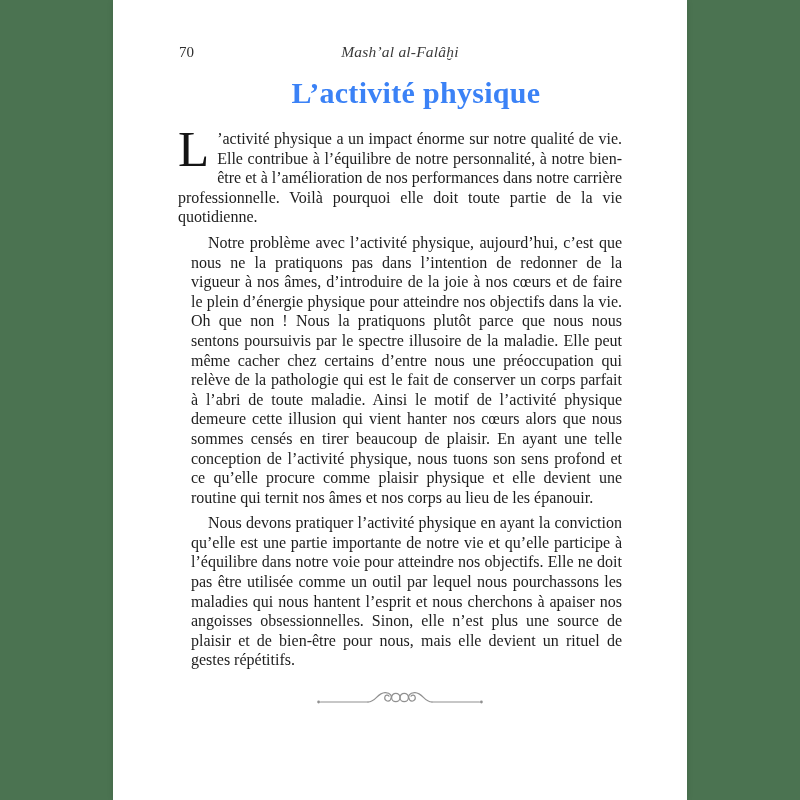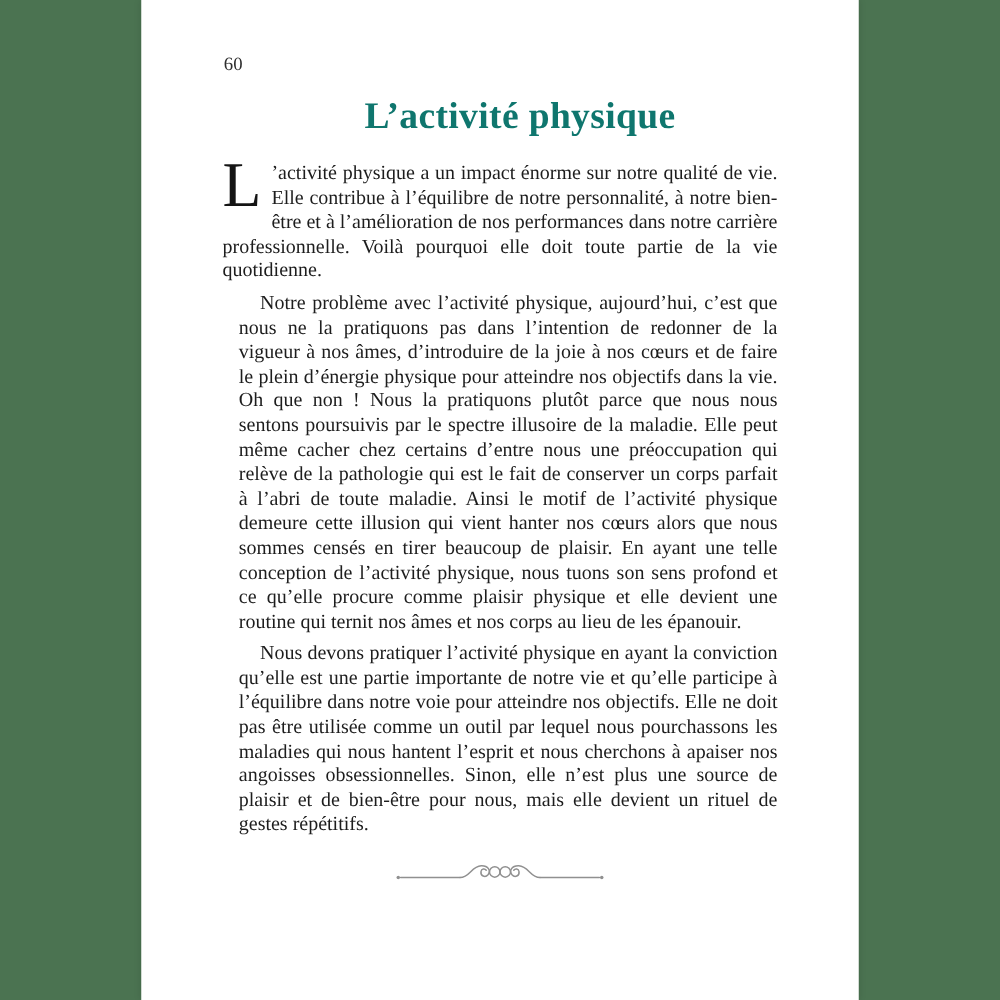--- a/index.html
+++ b/index.html
@@ -38,21 +38,21 @@
     font-style: italic;
     font-size: 15.5px;
     color: #3a3a3a;
     letter-spacing: 0.2px;
   }
   .chapter-title {
     margin: 13px 0 0 0;
     text-align: center;
     font-size: 30px;
     font-weight: 700;
-    color: #0f766e;
+    color: #3b82f6;
     letter-spacing: 0.3px;
     padding-left: 32px;
   }
   .body-text {
     margin: 19px 65px 0 65px;
     font-size: 16px;
     line-height: 19.6px;
     text-align: justify;
     color: #1d1d1d;
   }
@@ -71,21 +71,22 @@
   }
   .ornament-wrap svg { display: inline-block; }
 </style>
 </head>
 <body>
 
 <div class="scene" style="background: rgb(75, 115, 81);">
   <div class="page">
 
     <div class="page-header">
-      <span class="page-number">60</span>
+      <span class="page-number">70</span>
+      <div class="running-title">Mash’al al-Falâḫi</div>
     </div>
 
     <h1 class="chapter-title">L’activité physique</h1>
 
     <div class="body-text">
       <p>
         <span class="dropcap">L</span><span>’activité physique a un impact énorme sur notre qualité de vie. Elle contribue à l’équilibre de notre personnalité, à notre bien-être et à l’amélioration de nos performances dans notre carrière professionnelle. Voilà pourquoi elle doit toute partie de la vie quotidienne.</span>
       </p>
       <p class="indented">Notre problème avec l’activité physique, aujourd’hui, c’est que nous ne la pratiquons pas dans l’intention de redonner de la vigueur à nos âmes, d’introduire de la joie à nos cœurs et de faire le plein d’énergie physique pour atteindre nos objectifs dans la vie. Oh que non ! Nous la pratiquons plutôt parce que nous nous sentons poursuivis par le spectre illusoire de la maladie. Elle peut même cacher chez certains d’entre nous une préoccupation qui relève de la pathologie qui est le fait de conserver un corps parfait à l’abri de toute maladie. Ainsi le motif de l’activité physique demeure cette illusion qui vient hanter nos cœurs alors que nous sommes censés en tirer beaucoup de plaisir. En ayant une telle conception de l’activité physique, nous tuons son sens profond et ce qu’elle procure comme plaisir physique et elle devient une routine qui ternit nos âmes et nos corps au lieu de les épanouir.</p>
       <p class="indented">Nous devons pratiquer l’activité physique en ayant la conviction qu’elle est une partie importante de notre vie et qu’elle participe à l’équilibre dans notre voie pour atteindre nos objectifs. Elle ne doit pas être utilisée comme un outil par lequel nous pourchassons les maladies qui nous hantent l’esprit et nous cherchons à apaiser nos angoisses obsessionnelles. Sinon, elle n’est plus une source de plaisir et de bien-être pour nous, mais elle devient un rituel de gestes répétitifs.</p>

